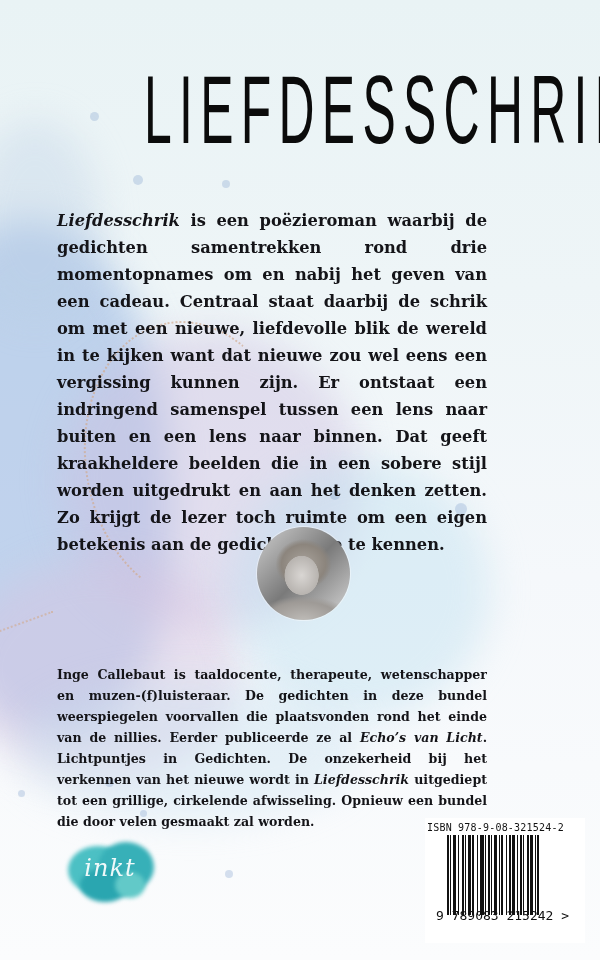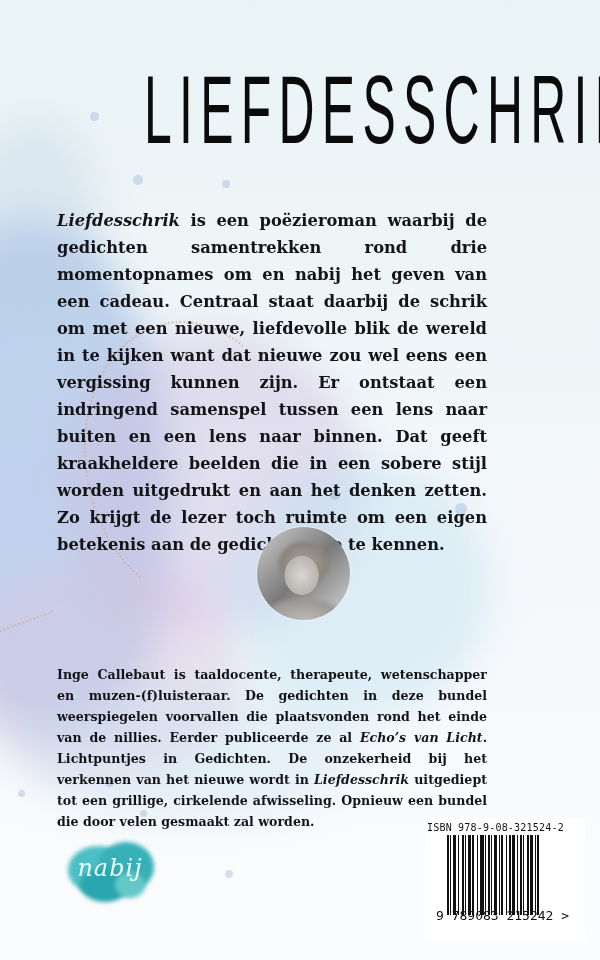--- a/index.html
+++ b/index.html
@@ -110,21 +110,21 @@
 
   <div class="author-photo" aria-label="Portrait of Inge Callebaut"></div>
 
   <div class="bio"><span>Inge Callebaut is taaldocente, therapeute, wetenschapper en muzen-(f)luisteraar. De gedichten in deze bundel weerspiegelen voorvallen die plaatsvonden rond het einde van de nillies. Eerder publiceerde ze al </span><i>Echo’s van Licht</i><span>. Lichtpuntjes in Gedichten. De onzekerheid bij het verkennen van het nieuwe wordt in </span><i>Liefdesschrik</i><span> uitgediept tot een grillige, cirkelende afwisseling. Opnieuw een bundel die door velen gesmaakt zal worden.</span></div>
 
   <div class="logo">
     <div class="splash" style="left:8px;top:8px;width:60px;height:48px;background:#4cc0c4"></div>
     <div class="splash" style="left:38px;top:4px;width:56px;height:50px;background:#37b0b8"></div>
     <div class="splash" style="left:20px;top:30px;width:50px;height:34px;background:#2aa6b0"></div>
     <div class="splash" style="left:55px;top:34px;width:30px;height:26px;background:#62c9c8"></div>
-    <div class="logo-text">nabij</div>
+    <div class="logo-text">inkt</div>
   </div>
 
   <div class="barcode-box">
     <div class="isbn-top">ISBN 978-9-08-321524-2</div>
     <div class="bars">
       <span style="width:2px"></span>
         <span class="gap" style="width:1px"></span>
         <span style="width:1px"></span>
         <span class="gap" style="width:2px"></span>
         <span style="width:3px"></span>

